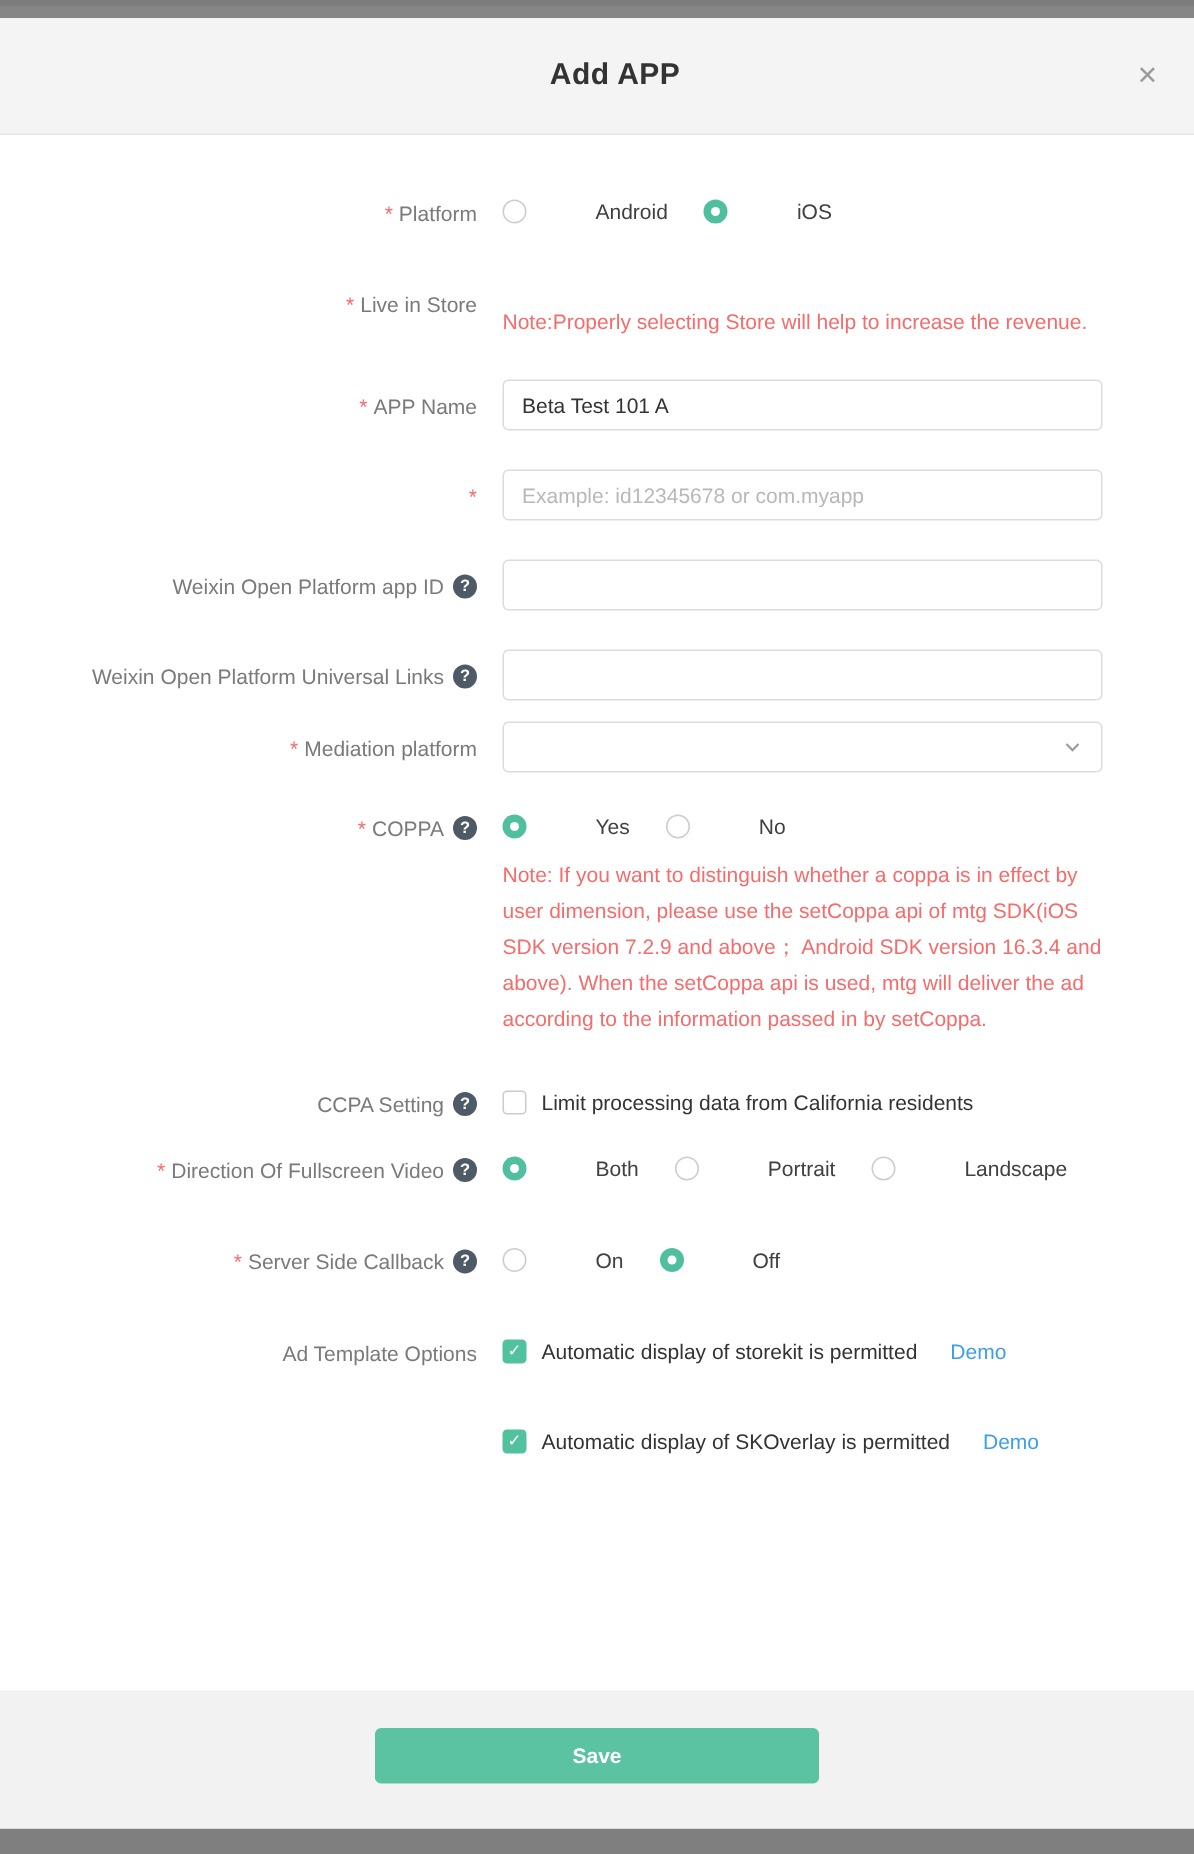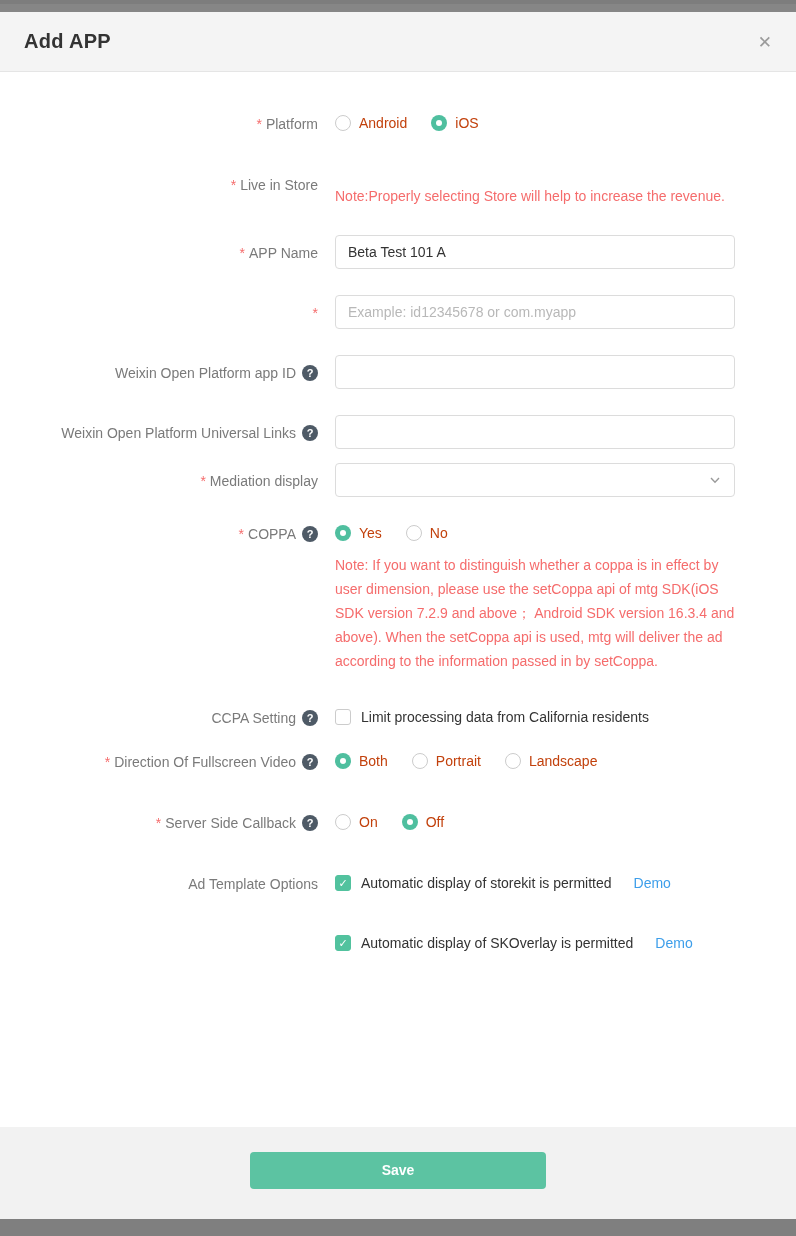--- a/index.html
+++ b/index.html
@@ -8,22 +8,22 @@
     font-family:"Liberation Sans","DejaVu Sans",sans-serif;
     background:#ffffff;
     width:796px; height:1236px; overflow:hidden;
   }
   .overlay-top { height:12px; background:#868686; border-top:4px solid #7d7d7d; }
   .overlay-bottom { height:17px; background:#7f7f7f; }
 
   .modal { width:796px; height:1207px; background:#ffffff; display:flex; flex-direction:column; }
 
   .modal-header {
-    height:60px; background:#f4f4f4; border-bottom:1px solid #e5e5e5;
-    display:flex; align-items:center; justify-content:flex-start; position:relative;
+    height:78px; background:#f4f4f4; border-bottom:1px solid #e5e5e5;
+    display:flex; align-items:center; justify-content:center; position:relative;
     flex:0 0 auto;
     padding-left:24px;
   }
   .modal-title { font-size:20px; color:#333; font-weight:bold; letter-spacing:.3px; }
   .close-btn {
     position:absolute; right:18px; top:50%; transform:translateY(-50%);
     font-size:17px; color:#9b9b9b; cursor:pointer; padding:4px 6px; font-weight:400;
   }
 
   .modal-body { flex:1 1 auto; background:#fff; padding-top:41px; }
@@ -49,21 +49,21 @@
   .radio { display:inline-flex; align-items:center; gap:8px; cursor:pointer; }
   .radio-dot {
     width:16px; height:16px; border-radius:50%;
     border:1px solid #ccc; background:#fff; position:relative; flex:0 0 16px;
   }
   .radio-dot.checked { border:none; background:#4fbf9f; }
   .radio-dot.checked::after {
     content:""; position:absolute; left:5px; top:5px;
     width:6px; height:6px; border-radius:50%; background:#fff;
   }
-  .radio-label { color:#c2410c; }
+  .radio-label { color:#404040;margin-left:38px; }
 
   
   .check-row { display:flex; align-items:center; gap:10px; line-height:20px; }
   .checkbox {
     width:16px; height:16px; border-radius:3px;
     border:1px solid #ccc; background:#fff; flex:0 0 16px;
     display:inline-flex; align-items:center; justify-content:center;
     cursor:pointer; color:transparent; font-size:11px;
   }
   .checkbox.checked { border-color:#52c29e; background:#52c29e; color:#fff; }
@@ -191,21 +191,21 @@
         <span class="help">?</span>
       </div>
       <div class="control-col">
         <input class="text-input" type="text" value="" style="">
       </div>
     </div>
 
     <div class="row row-mediation tall-control">
       <div class="label-col">
         <span class="req">*</span>
-        <span>Mediation display</span>
+        <span>Mediation platform</span>
       </div>
       <div class="control-col">
         <div class="select-box">
           <span></span>
           <svg class="chevron-icon" viewBox="0 0 14 14">
               <polyline points="3,5 7,9.2 11,5" fill="none" stroke="#9a9a9a" stroke-width="1.4"></polyline>
             </svg>
         </div>
       </div>
     </div>

